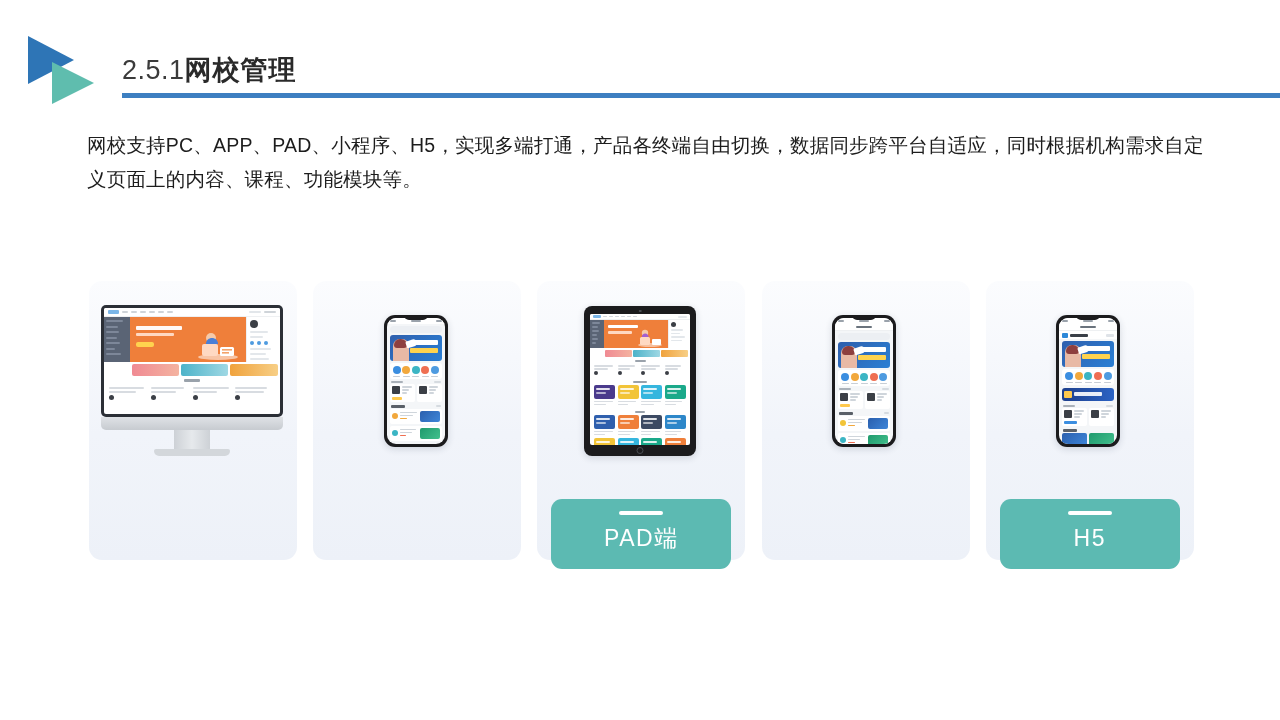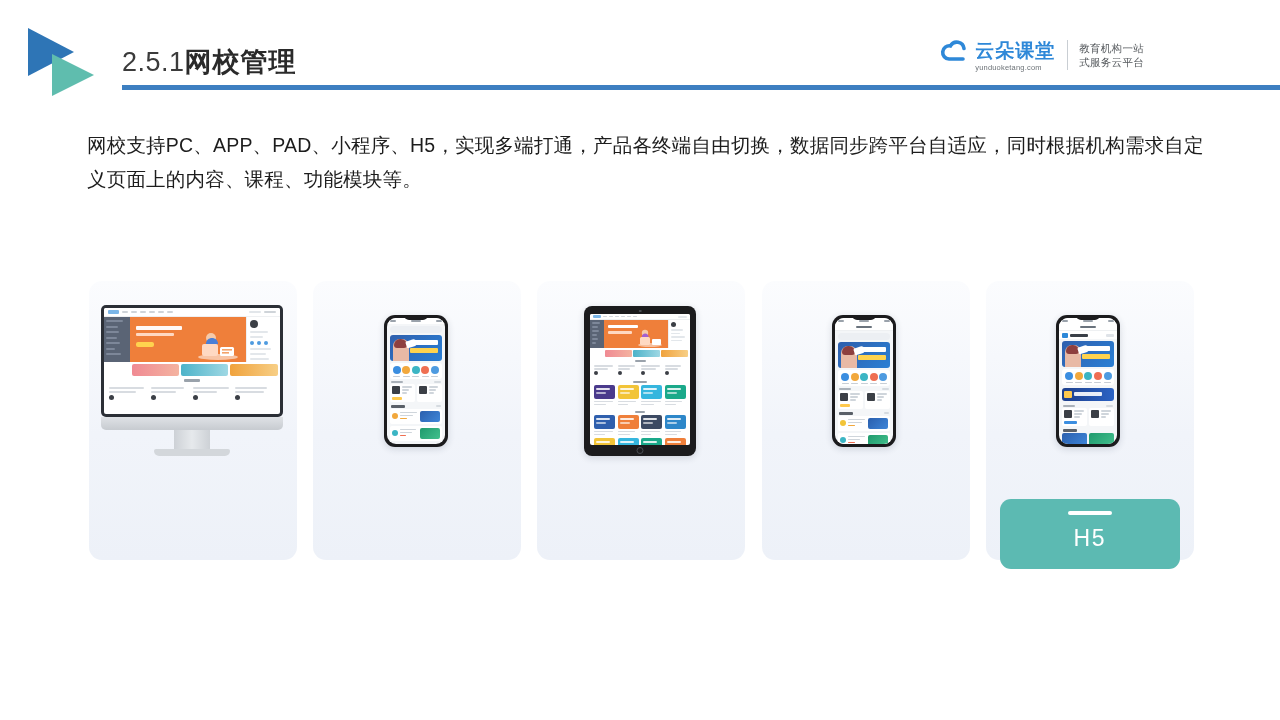--- a/index.html
+++ b/index.html
@@ -5,21 +5,21 @@
   * { margin:0; padding:0; box-sizing:border-box; }
   html,body { width:1280px; height:720px; }
   body {
     background:#ffffff;
     font-family:"Liberation Sans","DejaVu Sans",sans-serif;
     overflow:hidden;
     position:relative;
   }
 
   
-  .header { position:absolute; left:0; top:0; width:1152px; height:110px; }
+  .header { position:absolute; left:0; top:8px; width:1152px; height:110px; }
 
   .logo-mark { position:absolute; left:28px; top:28px; width:86px; height:72px; }
   .tri-blue {
     position:absolute; left:0; top:0;
     width:0; height:0;
     border-top:24px solid transparent;
     border-bottom:24px solid transparent;
     border-left:46px solid #2E75B6;
   }
   .tri-teal {
@@ -222,38 +222,20 @@
   <div class="logo-mark">
     <div class="tri-blue"></div>
     <div class="tri-teal"></div>
   </div>
 
   <div class="title-wrap">
     <span class="title-num">2.5.1</span><span class="title-main">网校管理</span>
   </div>
   <div class="title-rule"></div>
 
-  <div class="brand">
-    <div class="brand-left">
-      <div class="cloud-ico">
-        <svg width="34" height="34" viewBox="0 0 34 34">
-          <path d="M26 12.5a7.3 7.3 0 0 0-13.6-2.6A6.6 6.6 0 1 0 11 23h14" fill="none" stroke="#2E88D8" stroke-width="3.6" stroke-linecap="round"></path>
-        </svg>
-      </div>
-      <div class="brand-txt">
-        <div class="brand-cn">云朵课堂</div>
-        <div class="brand-url">yunduoketang.com</div>
-      </div>
-    </div>
-    <div class="brand-sep"></div>
-    <div class="brand-tag">
-      <div>教育机构一站</div>
-      <div>式服务云平台</div>
-    </div>
-  </div>
 </div>
 
 <div class="para">网校支持PC、APP、PAD、小程序、H5，实现多端打通，产品各终端自由切换，数据同步跨平台自适应，同时根据机构需求自定义页面上的内容、课程、功能模块等。</div>
 
 <div class="cards">
 
   <div class="card">
     <div class="panel"></div>
     <div class="device">
       <div class="imac">
@@ -611,20 +593,24 @@
                 <div class="thumb" style="background:#ef7f3a">
                   <b></b>
                   <b class="s"></b>
                 </div>
               </div>
           </div>
         </div>
         <div class="pad-home"></div>
       </div>
     </div>
+    <div class="label-box">
+      <div class="label-dash"></div>
+      <div class="label-txt">PAD端</div>
+    </div>
   </div>
 
   <div class="card">
     <div class="panel"></div>
     <div class="device">
       <div class="phone">
         <div class="notch"></div>
         <div class="phone-scr">
           <div class="p-status">
               <i></i>

